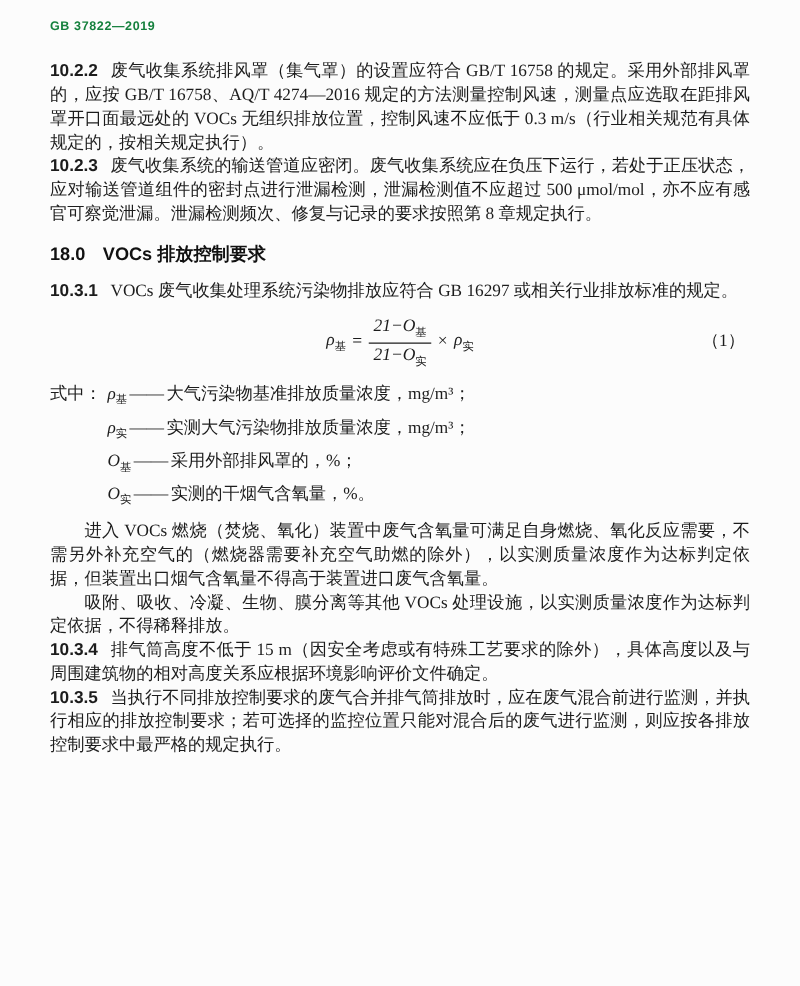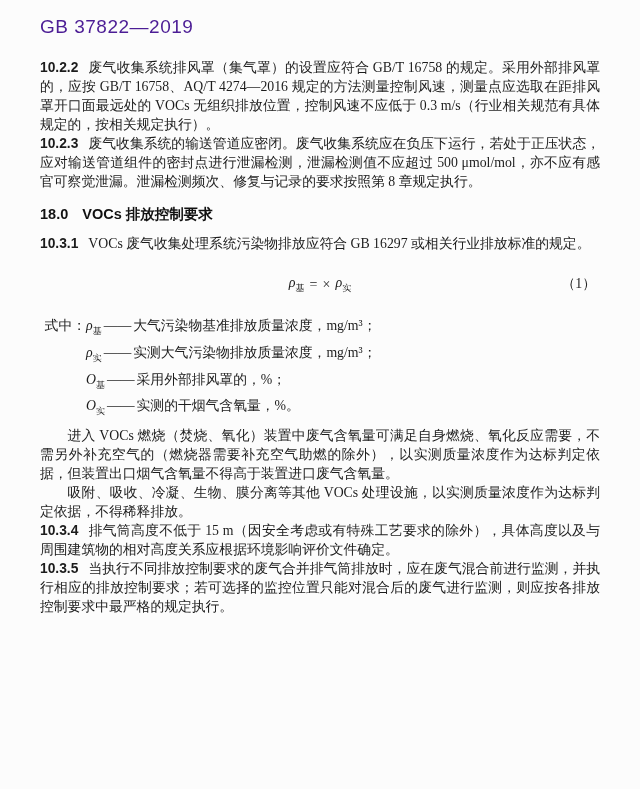--- a/index.html
+++ b/index.html
@@ -16,25 +16,25 @@
   }
   .page {
     box-sizing: border-box;
     width: 640px;
     height: 789px;
     padding: 16px 40px 10px 40px;
     background: #fcfcfc;
   }
   .doc-header {
     font-family: "Liberation Sans", "DejaVu Sans", sans-serif;
-    font-weight: 400;
-    font-size: 19px;
+    font-weight: 700;
+    font-size: 10px;
     letter-spacing: 0.5px;
     margin-bottom: 20px;
-    color: #4c1d95;
+    color: #15803d;
   }
   .sec-heading {
     font-family: "Liberation Sans", "DejaVu Sans", sans-serif;
     font-weight: 700;
     font-size: 14.5px;
     margin: 14px 0 10px 0;
     color: #111;
   }
   .sec-heading .sec-num { margin-right: 14px; }
   p.clause, p.plain {
@@ -84,21 +84,20 @@
     top: 12px;
     font-style: normal;
     font-size: 13.8px;
   }
   .deflist { margin: 2px 0 4px 0; }
   .def-row {
     font-size: 13.8px;
     line-height: 21px;
     display: flex;
     align-items: baseline;
-    text-align: right;
   }
   .def-row .def-label { width: 46px; flex: 0 0 46px; }
   .def-row.no-label { padding-left: 46px; }
   .def-sym { font-style: italic; white-space: nowrap; }
   .def-sym sub { font-size: 9px; font-style: normal; }
   .def-dash { margin: 0 2px; white-space: nowrap; }
 </style>
 </head>
 <body>
 
@@ -117,20 +116,24 @@
   </div>
 
   <p class="clause"><span class="clause-num">10.3.1</span><span>VOCs 废气收集处理系统污染物排放应符合 GB 16297 或相关行业排放标准的规定。</span></p>
 
 
 
   <div class="formula-block">
     <div class="formula">
       <span><span>ρ</span><sub>基</sub></span>
       <span class="op">=</span>
+      <span class="frac">
+        <span class="num"><span>21−O</span><sub>基</sub></span>
+        <span class="den"><span>21−O</span><sub>实</sub></span>
+      </span>
       <span class="op">×</span>
       <span><span>ρ</span><sub>实</sub></span>
     </div>
     <span class="eq-no">（1）</span>
   </div>
 
   <div class="deflist">
     <div class="def-row">
       <span class="def-label">式中：</span>
       <span class="def-sym"><span>ρ</span><sub>基</sub></span>

